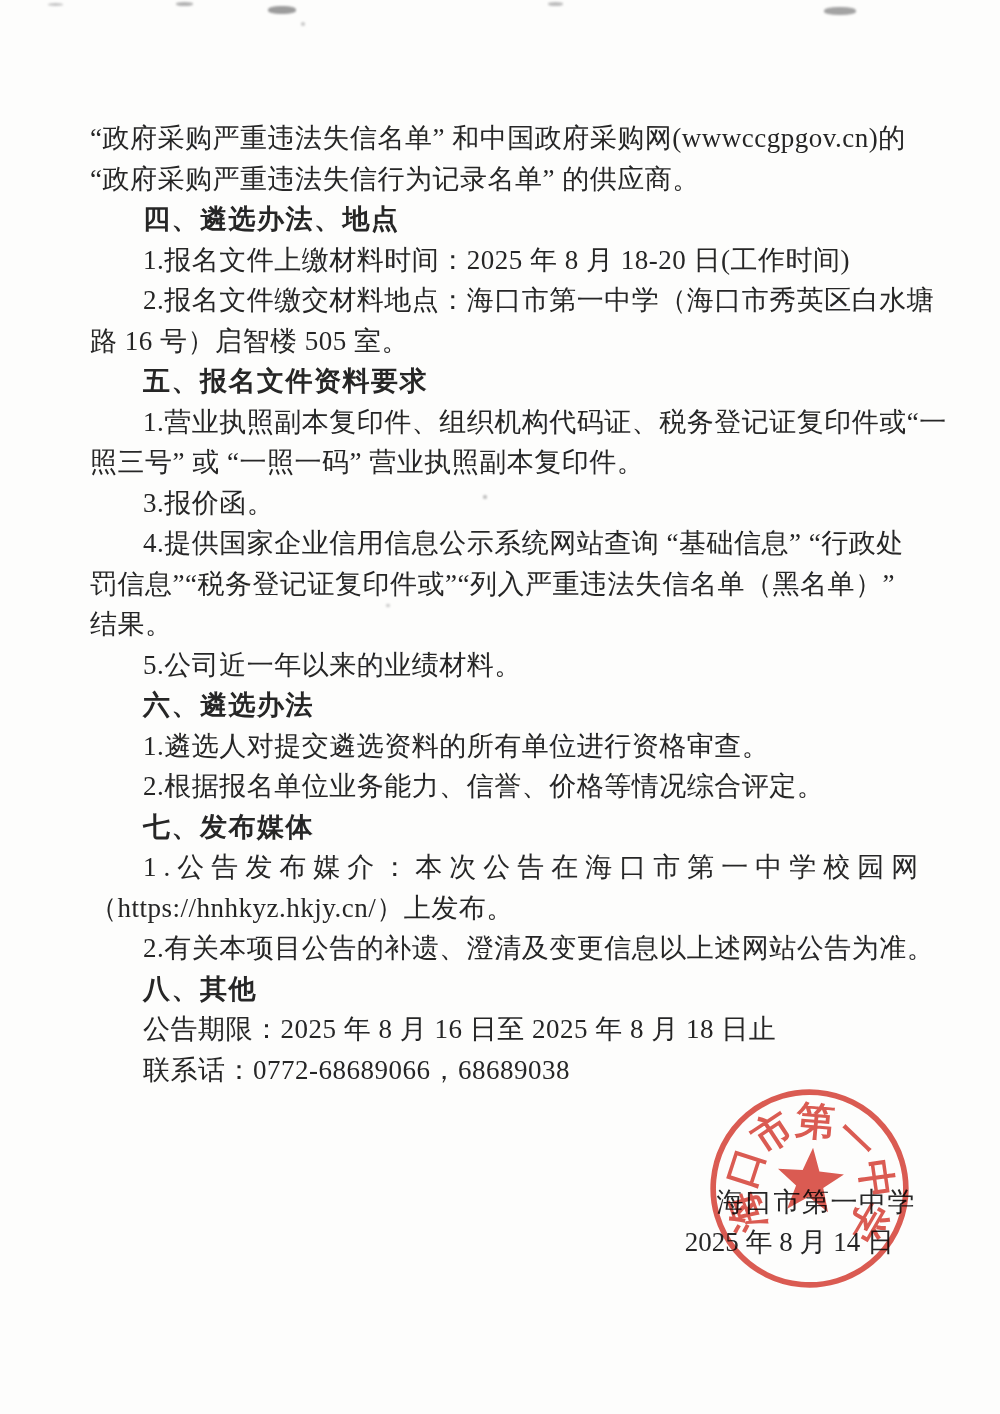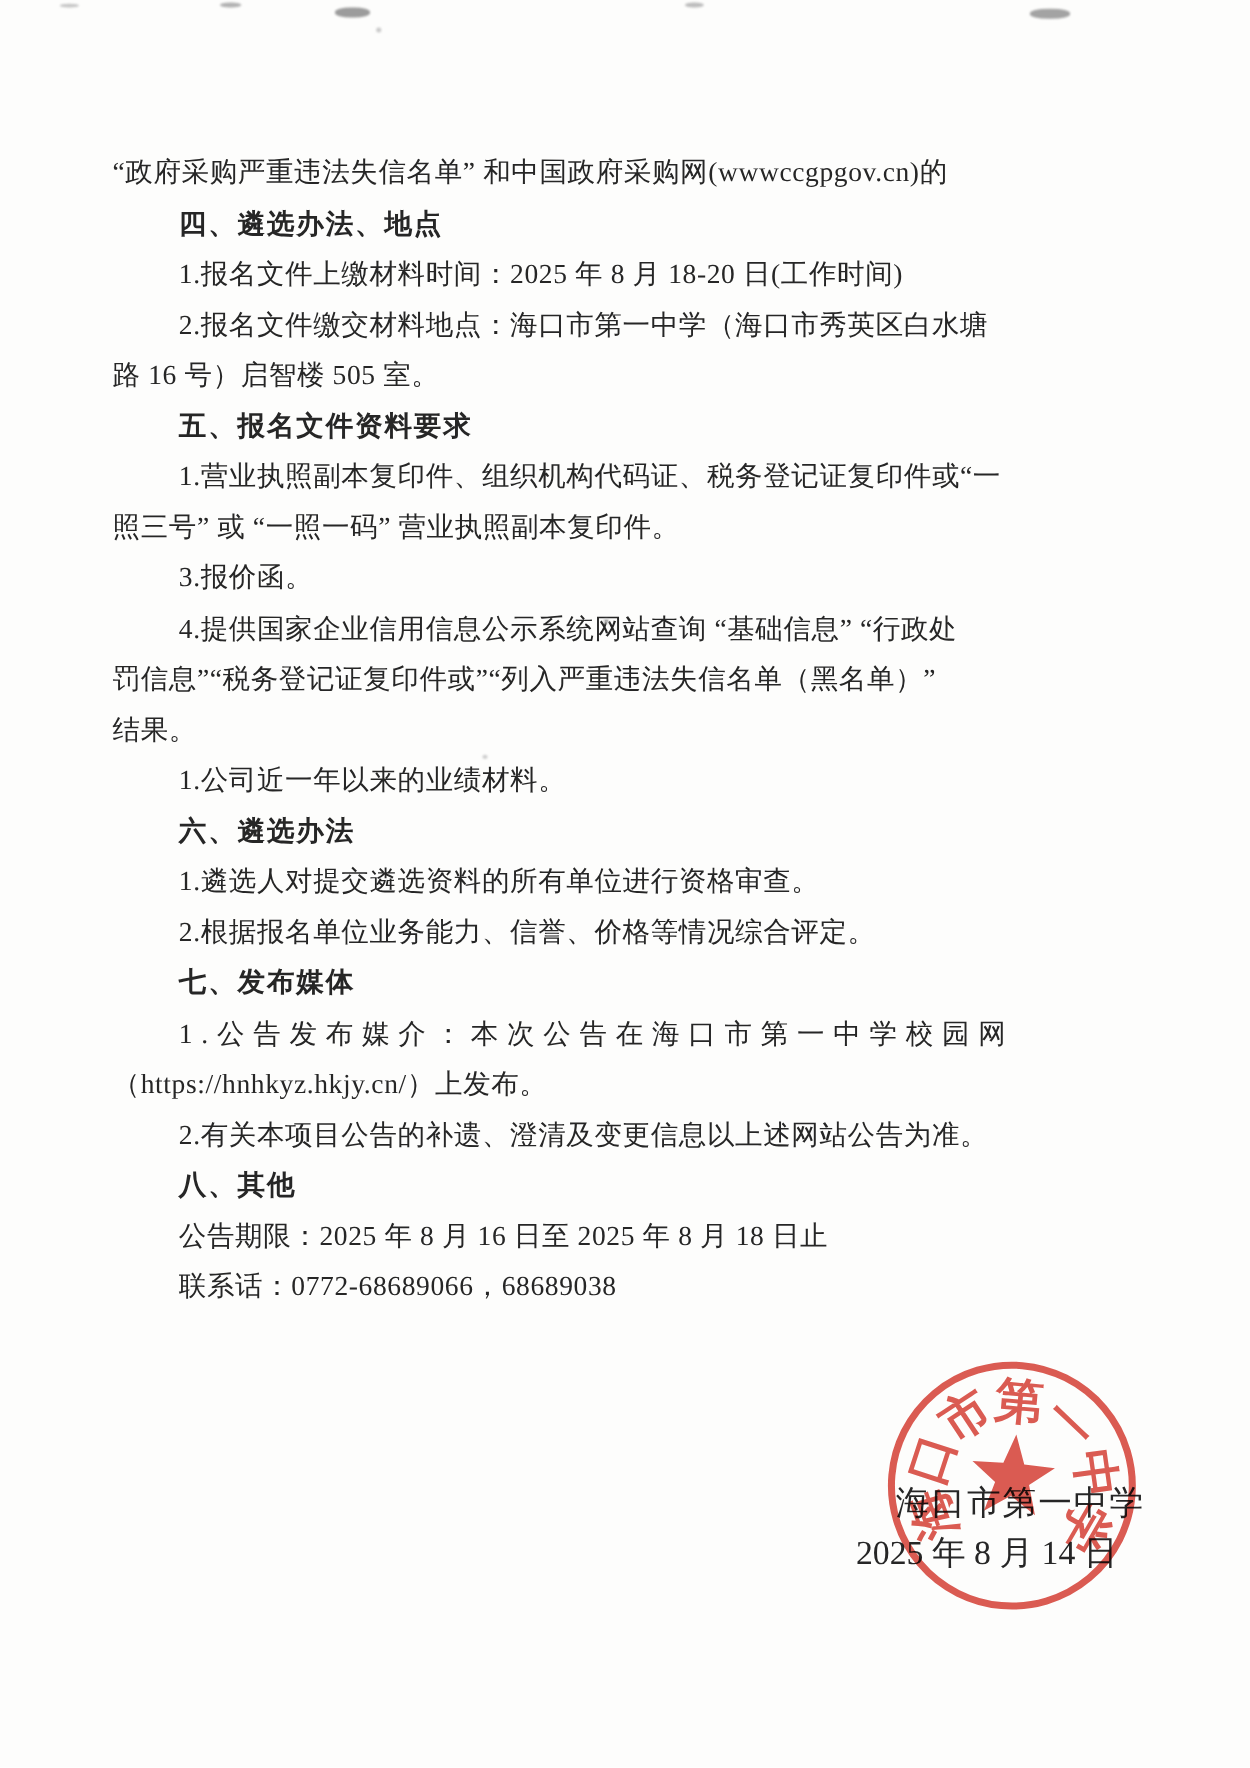--- a/index.html
+++ b/index.html
@@ -10,21 +10,21 @@
   html,body{margin:0;padding:0;}
   body{
     width:1000px;height:1414px;position:relative;overflow:hidden;
     background:var(--paper);
     font-family:"Liberation Serif","DejaVu Serif",serif;
     color:var(--ink);
   }
   .page{position:absolute;inset:0;}
   #doc-lines{
     position:absolute;left:90px;top:118px;width:826px;
-    font-size:22px;line-height:40.5px;
+    font-size:27px;line-height:40.5px;
   }
   .line{white-space:pre;letter-spacing:0.5px;}
   .line.indent{padding-left:53px;}
   .line.bold{
     font-weight:bold;
     font-family:"Liberation Sans","DejaVu Sans",sans-serif;
     letter-spacing:1.5px;
   }
   .line.spread{letter-spacing:7px;}
   .sig{position:absolute;font-size:27px;white-space:pre;z-index:2;}
@@ -61,32 +61,33 @@
   <span class="speck s2"></span>
   <span class="speck s3"></span>
   <span class="speck s4"></span>
   <span class="speck s5"></span>
   <span class="speck s6"></span>
   <span class="speck s7"></span>
   <span class="speck s8"></span>
 
   <div id="doc-lines">
       <div class="line">“政府采购严重违法失信名单” 和中国政府采购网(wwwccgpgov.cn)的</div>
+      <div class="line">“政府采购严重违法失信行为记录名单” 的供应商。</div>
       <div class="line indent bold">四、遴选办法、地点</div>
       <div class="line indent">1.报名文件上缴材料时间：2025 年 8 月 18-20 日(工作时间)</div>
       <div class="line indent">2.报名文件缴交材料地点：海口市第一中学（海口市秀英区白水塘</div>
       <div class="line">路 16 号）启智楼 505 室。</div>
       <div class="line indent bold">五、报名文件资料要求</div>
       <div class="line indent">1.营业执照副本复印件、组织机构代码证、税务登记证复印件或“一</div>
       <div class="line">照三号” 或 “一照一码” 营业执照副本复印件。</div>
       <div class="line indent">3.报价函。</div>
       <div class="line indent">4.提供国家企业信用信息公示系统网站查询 “基础信息” “行政处</div>
       <div class="line">罚信息”“税务登记证复印件或”“列入严重违法失信名单（黑名单）”</div>
       <div class="line">结果。</div>
-      <div class="line indent">1.公司近一年以来的业绩材料。</div>
+      <div class="line indent">5.公司近一年以来的业绩材料。</div>
       <div class="line indent bold">六、遴选办法</div>
       <div class="line indent">1.遴选人对提交遴选资料的所有单位进行资格审查。</div>
       <div class="line indent">2.根据报名单位业务能力、信誉、价格等情况综合评定。</div>
       <div class="line indent bold">七、发布媒体</div>
       <div class="line indent spread">1.公告发布媒介：本次公告在海口市第一中学校园网</div>
       <div class="line">（https://hnhkyz.hkjy.cn/）上发布。</div>
       <div class="line indent">2.有关本项目公告的补遗、澄清及变更信息以上述网站公告为准。</div>
       <div class="line indent bold">八、其他</div>
       <div class="line indent">公告期限：2025 年 8 月 16 日至 2025 年 8 月 18 日止</div>
       <div class="line indent">联系话：0772-68689066，68689038</div>

